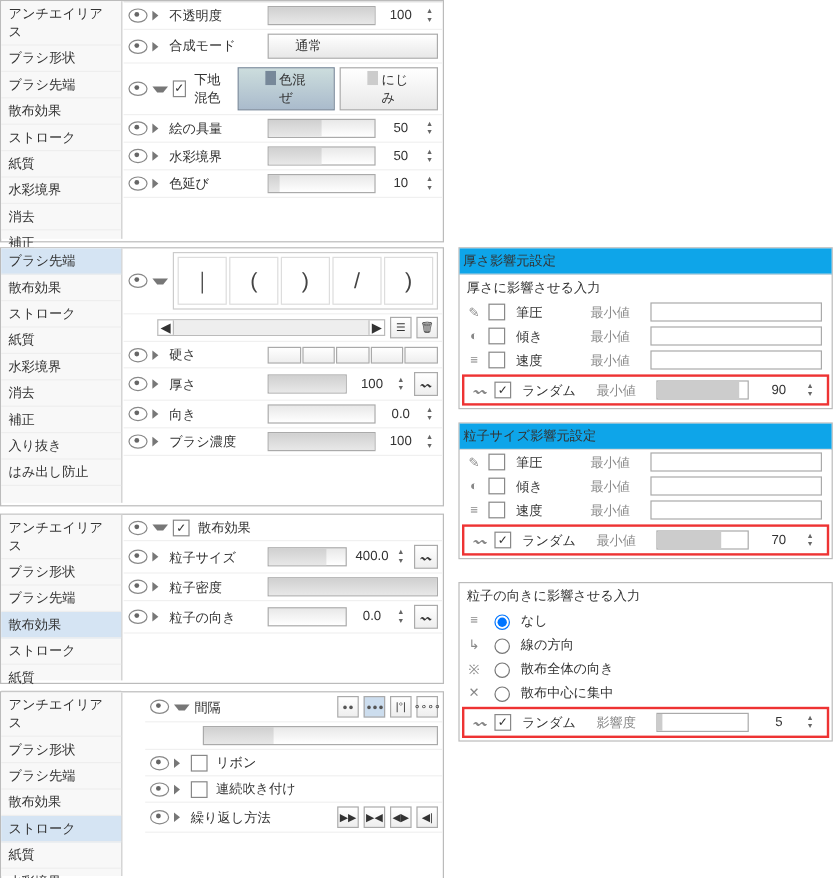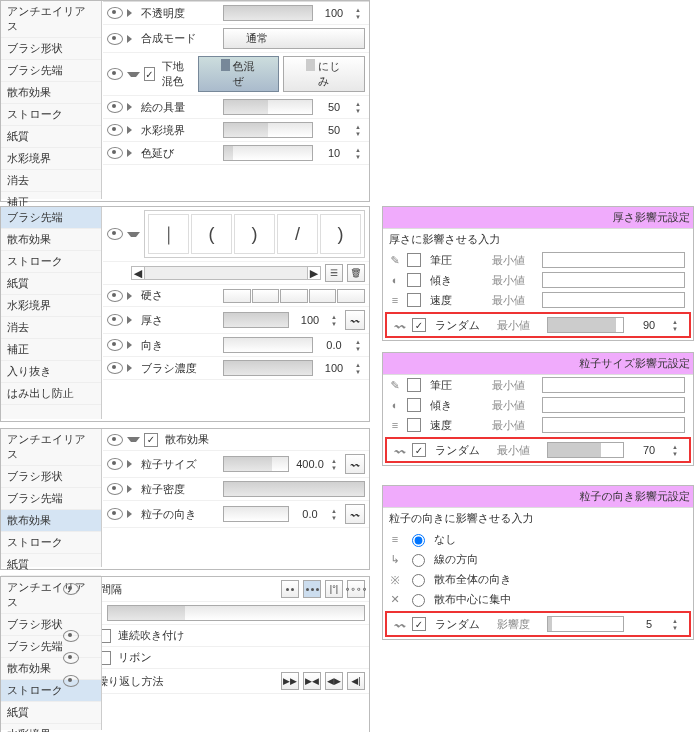--- a/index.html
+++ b/index.html
@@ -15,21 +15,21 @@
 .lbl{width:78px}
 .slider{height:14px;background:linear-gradient(#e8e8e8,#fff);border:1px solid #aaa;flex:1;position:relative}
 .slider .bar{position:absolute;height:100%;background:linear-gradient(#d0d0d0,#e8e8e8)}
 .num{width:34px;text-align:center}
 .spin{width:10px;height:16px;display:flex;flex-direction:column;justify-content:center;gap:1px}
 .spin span{font-size:6px;line-height:6px;color:#666}
 .chkbox{width:12px;height:12px;border:1px solid #888;background:#fff;display:inline-flex;align-items:center;justify-content:center;font-size:10px;margin-right:3px}
 .btn{border:1px solid #aaa;padding:2px 22px;background:linear-gradient(#fff,#e8e8e8);display:inline-flex;gap:3px}
 .btn.sel{background:linear-gradient(#cdd,#abc);border-color:#789}
 .rbox{background:#fff;border:1px solid #bbb}
-.rtitle{text-align:right;padding:3px;border-bottom:1px solid #ddd;background:#f0abfc}
+.rtitle{text-align:left;padding:3px;border-bottom:1px solid #ddd;background:#0ea5e9}
 .rsub{padding:3px 6px}
 .rrow{display:flex;align-items:center;padding:2px 6px;gap:6px}
 .rrow .ico{width:12px;text-align:center;color:#888}
 .rrow .nm{width:56px}
 .rrow .mn{width:44px;color:#888}
 .rrow .sl{flex:1;height:14px;border:1px solid #aaa;background:#fff;margin-right:2px}
 .hl{border:2px solid #e33;padding:1px}
 .ibtn{width:16px;height:16px;border:1px solid #aaa;background:linear-gradient(#fff,#eee);display:inline-flex;align-items:center;justify-content:center;font-size:9px}
 .dots{display:inline-flex;gap:2px}
 .dot{width:3px;height:3px;border-radius:50%;background:#555}
@@ -277,21 +277,21 @@
 <div class="panel" style="top:576px;left:0;width:368px;height:155px">
 <div class="sidebar" id="sb4" style="height:153px">
       <div class="sbi">アンチエイリアス</div>
       <div class="sbi">ブラシ形状</div>
       <div class="sbi">ブラシ先端</div>
       <div class="sbi">散布効果</div>
       <div class="sbi sel">ストローク</div>
       <div class="sbi">紙質</div>
       <div class="sbi">水彩境界</div>
     </div>
-<div style="margin-left:58px">
+<div style="margin-left:120px">
 <div class="prow">
         <span class="eye"></span>
         <span class="tri dn"></span>
         <span class="lbl">間隔</span>
         <span style="flex:1"></span>
         <span class="ibtn">
           <span class="dots">
             <span class="dot"></span>
             <span class="dot"></span>
           </span>
@@ -309,27 +309,27 @@
 <div class="prow">
         <span style="width:40px"></span>
         <div class="slider">
           <div class="bar" style="width:30%"></div>
         </div>
       </div>
 <div class="prow">
         <span class="eye"></span>
         <span class="tri"></span>
         <span class="chkbox"></span>
+        <span>リボン</span>
+      </div>
+<div class="prow">
+        <span class="eye"></span>
+        <span class="tri"></span>
+        <span class="chkbox"></span>
         <span>連続吹き付け</span>
-      </div>
-<div class="prow">
-        <span class="eye"></span>
-        <span class="tri"></span>
-        <span class="chkbox"></span>
-        <span>リボン</span>
       </div>
 <div class="prow">
         <span class="eye"></span>
         <span class="tri"></span>
         <span class="lbl">繰り返し方法</span>
         <span style="flex:1"></span>
         <span class="ibtn">▶▶</span>
         <span class="ibtn">▶◀</span>
         <span class="ibtn">◀▶</span>
         <span class="ibtn">◀|</span>
@@ -414,21 +414,20 @@
         <span class="num">70</span>
         <div class="spin">
           <span>▲</span>
           <span>▼</span>
         </div>
       </div>
     </div>
 </div>
 
 <div class="rbox" style="position:absolute;top:485px;left:382px;width:310px">
-<div class="rtitle">粒子の向き影響元設定</div>
 <div class="rsub">粒子の向きに影響させる入力</div>
 <div class="rrow">
       <span class="ico">≡</span>
       <input type="radio" checked="" style="">
       <span>なし</span>
     </div>
 <div class="rrow">
       <span class="ico">↳</span>
       <input type="radio" style="">
       <span>線の方向</span>

